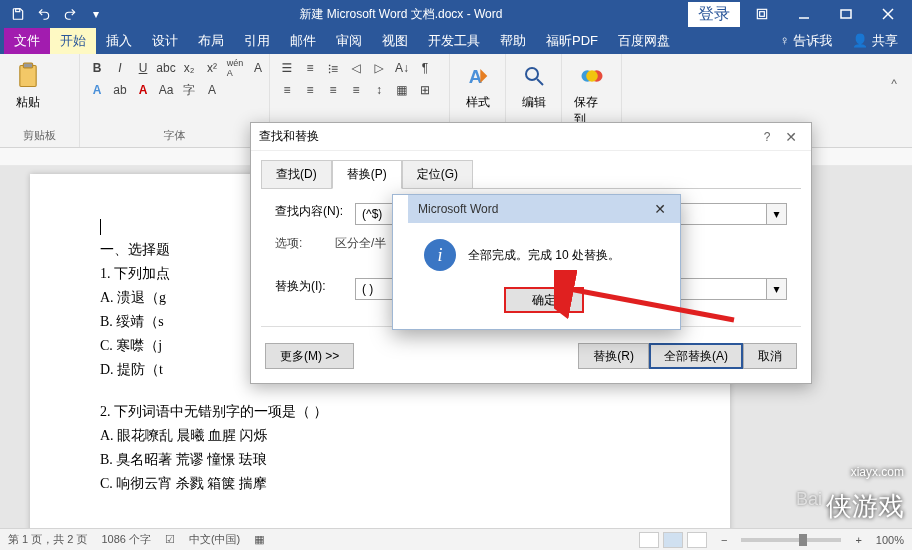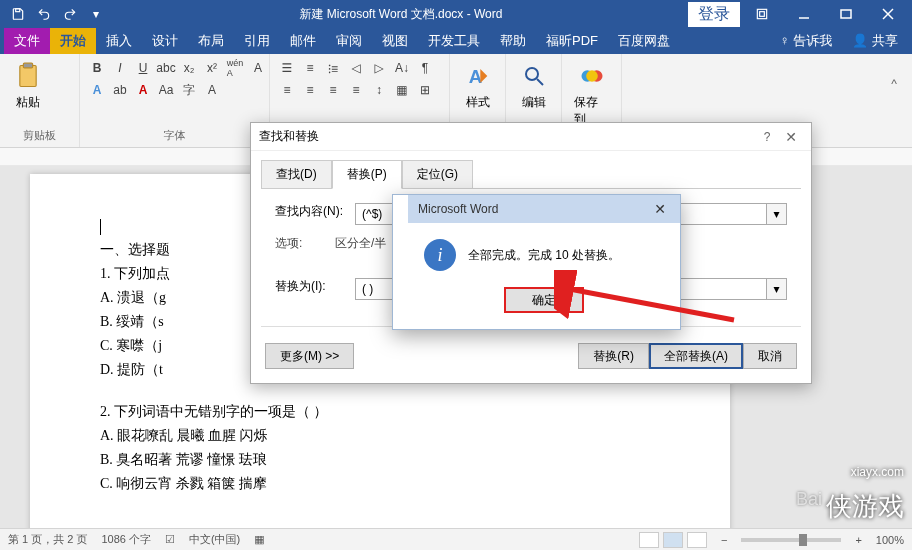--- a/index.html
+++ b/index.html
@@ -12,21 +12,21 @@
 .qat-btn svg{width:14px;height:14px;}
 .title-center{flex:1;text-align:center;}
 .win-ctrls{display:flex;align-items:center;gap:2px;padding-right:4px;}
 .login-btn{background:#fff;color:#2b579a;padding:2px 10px;font-size:16px;}
 .win-btn{width:40px;height:24px;display:flex;align-items:center;justify-content:center;cursor:pointer;}
 
 
 .ribbon-tabs{height:26px;background:#2b579a;display:flex;align-items:center;color:#fff;font-size:13px;padding:0 4px;}
 .rtab{padding:4px 10px;cursor:pointer;}
 .rtab.file{background:#a21caf;}
-.rtab.active{background:#eab308;color:#2b579a;font-weight:bold;}
+.rtab.active{background:#fef9c3;color:#2b579a;}
 .rtab-spacer{flex:1;}
 
 
 .ribbon{height:94px;background:#f3f3f3;border-bottom:1px solid #d4d4d4;display:flex;font-size:12px;}
 .rgroup{border-right:1px solid #e1e1e1;padding:4px 6px;display:flex;flex-direction:column;position:relative;}
 .rgroup-body{flex:1;display:flex;align-items:flex-start;gap:3px;}
 .rgroup-label{text-align:center;font-size:11px;color:#666;padding-top:2px;}
 .big-btn{display:flex;flex-direction:column;align-items:center;justify-content:center;gap:2px;padding:2px 6px;cursor:pointer;}
 .big-icon{width:32px;height:32px;display:flex;align-items:center;justify-content:center;}
 .small-btn{width:22px;height:20px;display:flex;align-items:center;justify-content:center;cursor:pointer;font-size:12px;color:#444;}

